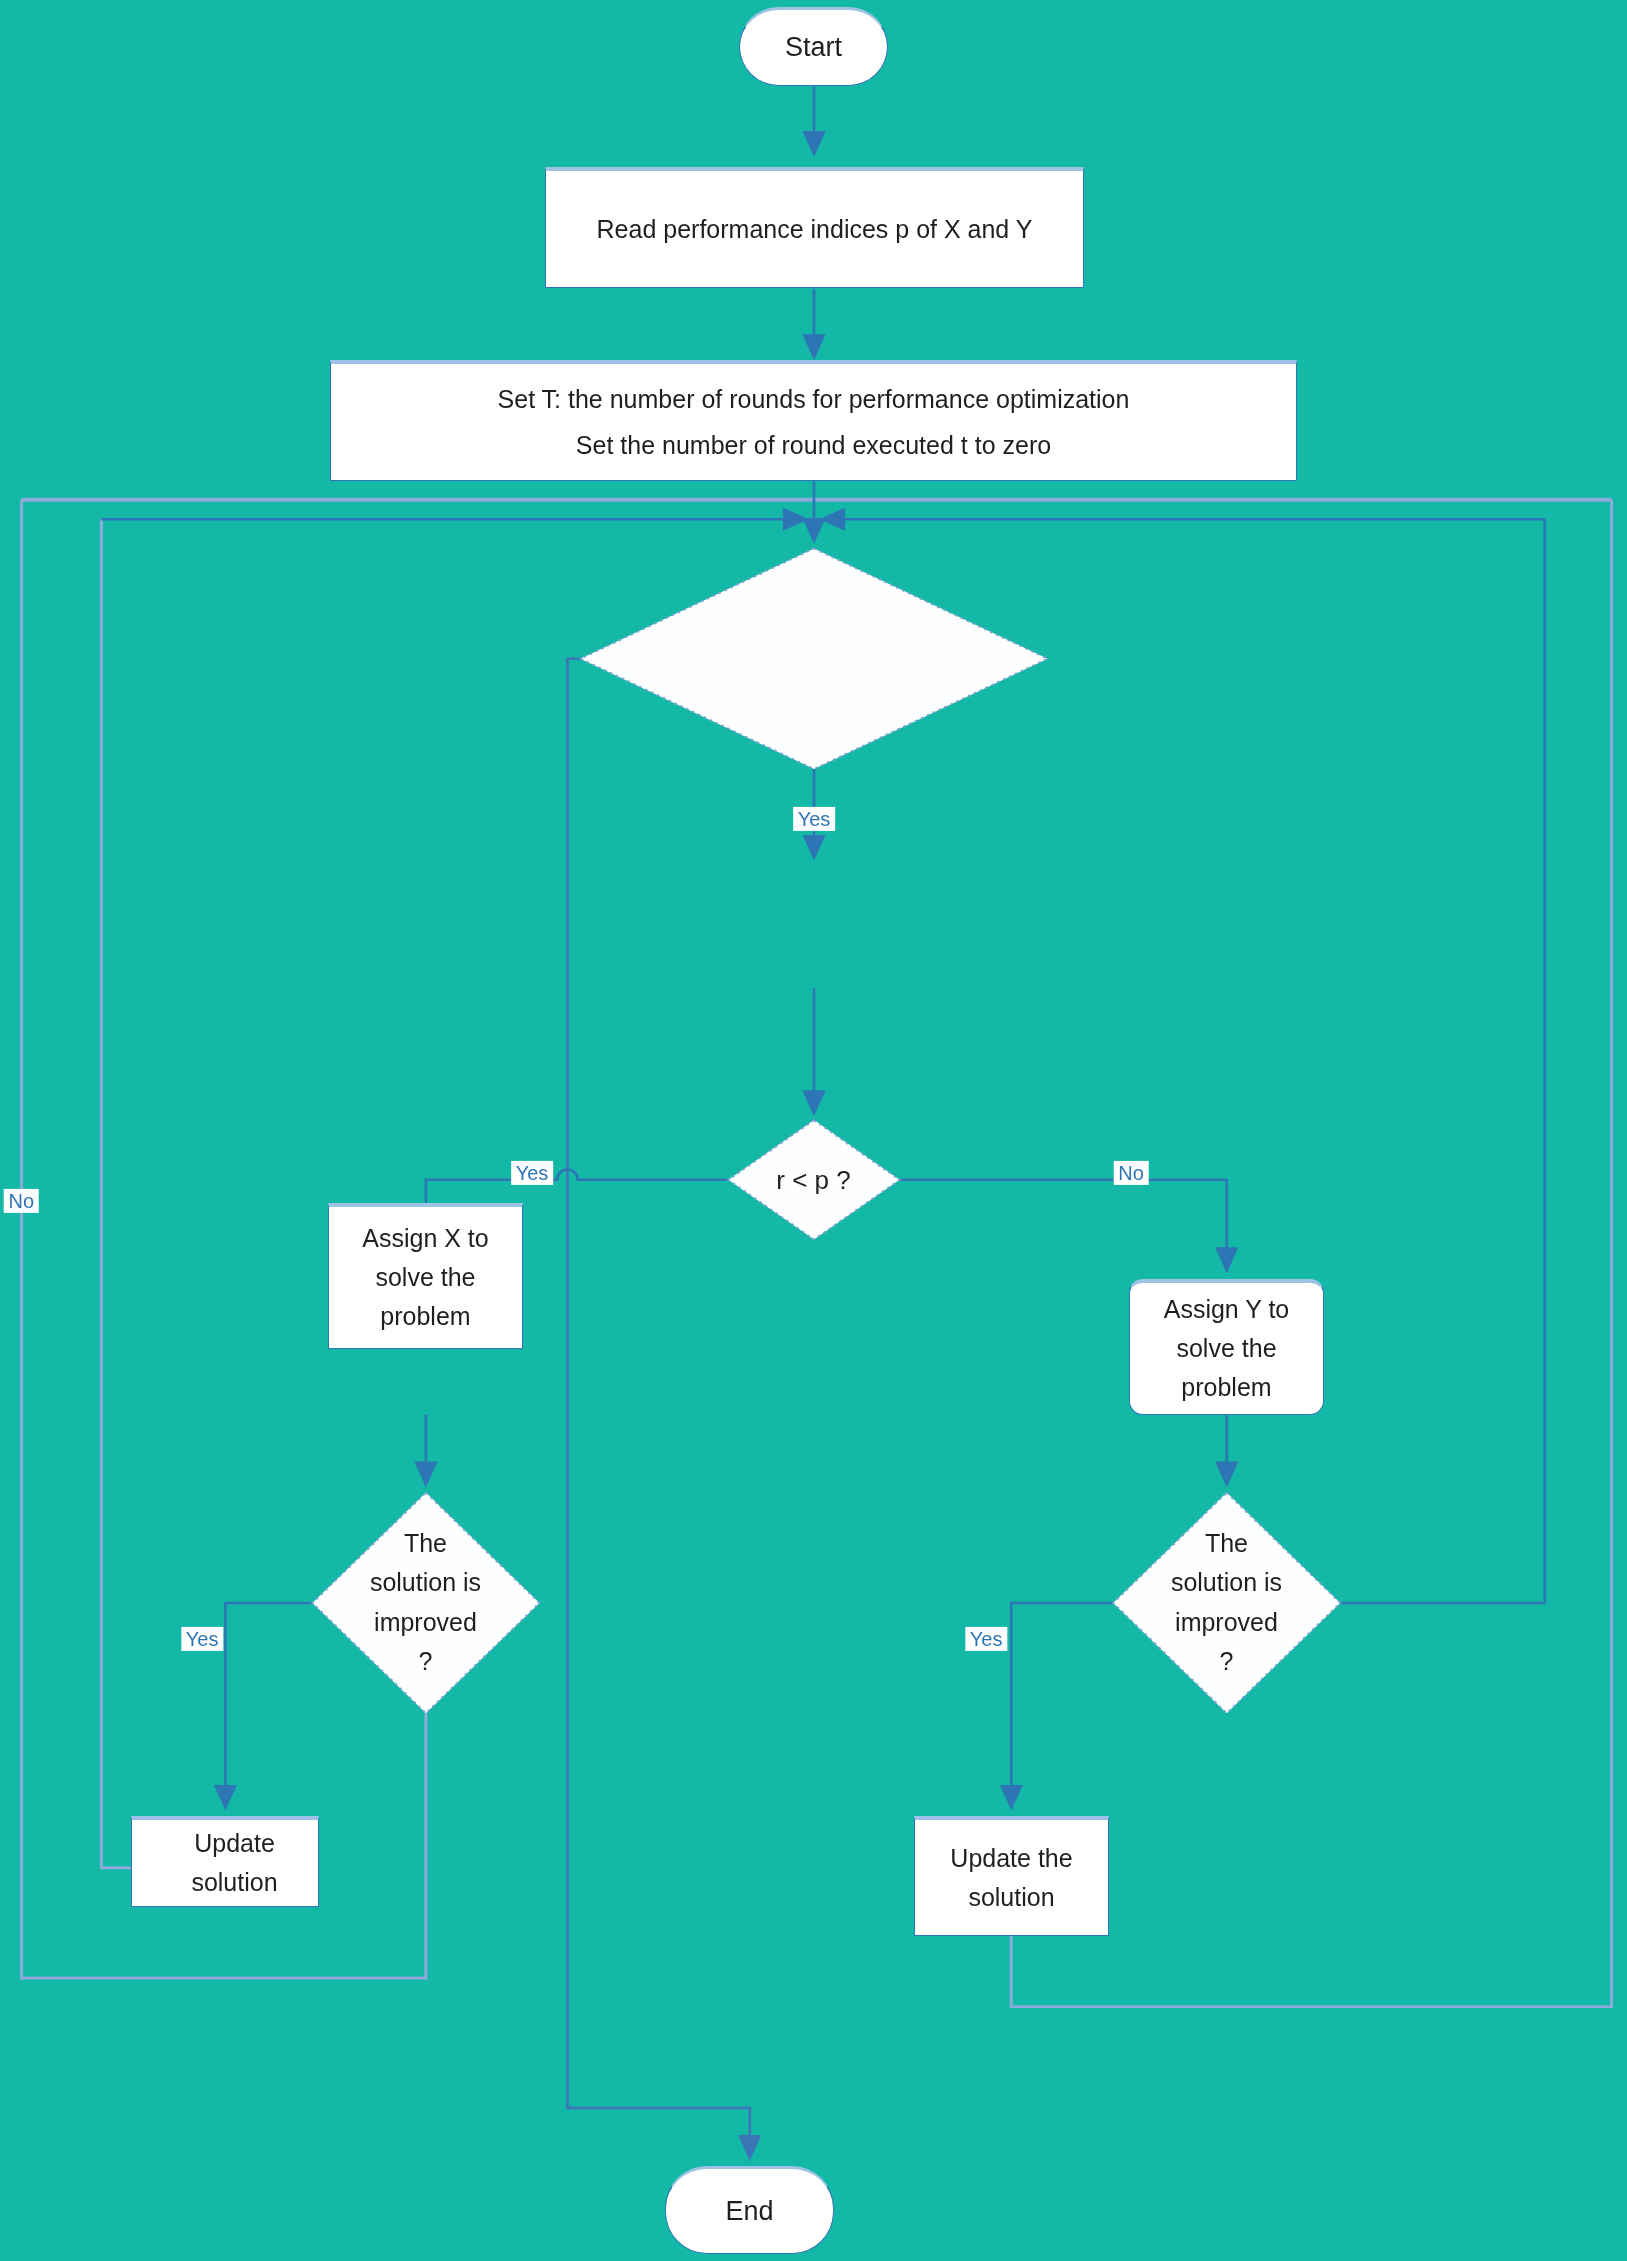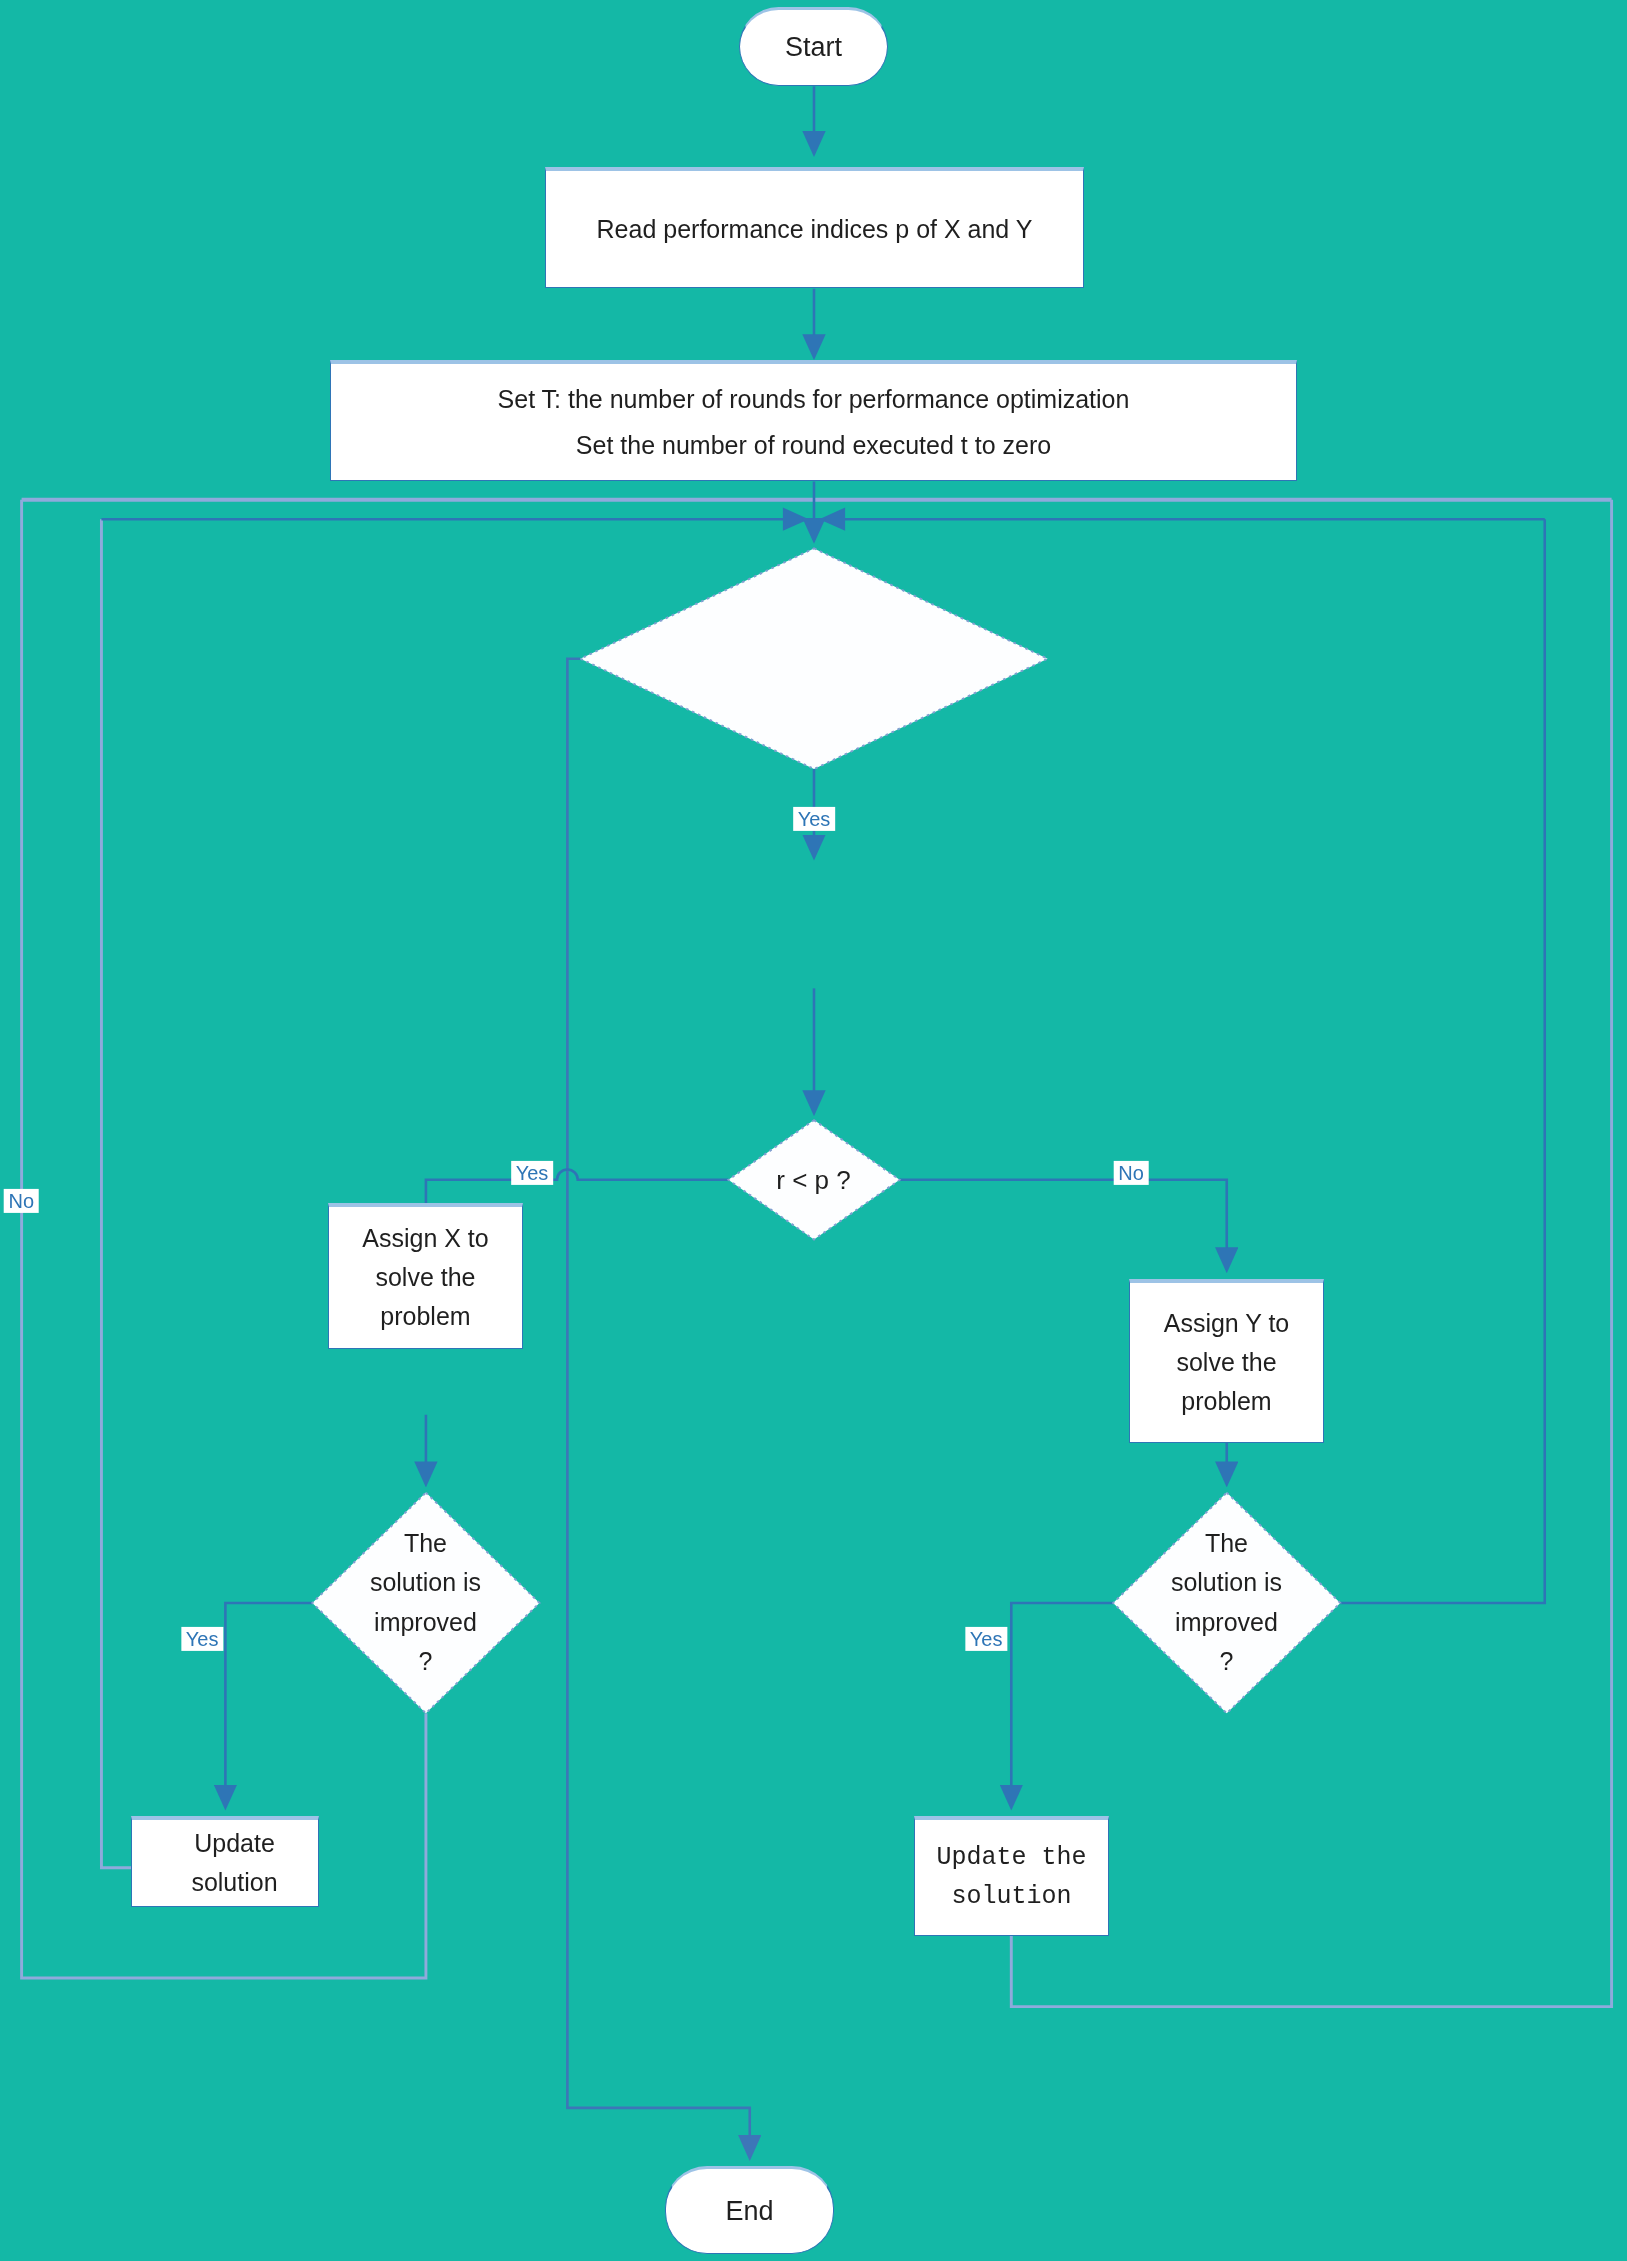--- a/index.html
+++ b/index.html
@@ -94,21 +94,21 @@
   </div>
 
   <div class="node proc f38" style="left:328px;top:1203px;width:195px;height:146px;">
     <div>
       <div class="txt">Assign X to</div>
       <div class="txt">solve the</div>
       <div class="txt">problem</div>
     </div>
   </div>
 
-  <div class="node proc f38" style="left:1129px;top:1279px;width:195px;height:164px;">
+  <div class="node proc f38" style="left:1129px;top:1279px;width:195px;height:136px;border-radius:14px;">
     <div>
       <div class="txt">Assign Y to</div>
       <div class="txt">solve the</div>
       <div class="txt">problem</div>
     </div>
   </div>
 
   <div class="dtext f36" style="left:328px;top:1504px;width:195px;height:197px;">
     <div>
       <div class="txt">The</div>
@@ -127,21 +127,21 @@
     </div>
   </div>
 
   <div class="node proc f38" style="left:131px;top:1816px;width:188px;height:91px;padding-left:19px;">
     <div>
       <div class="txt">Update</div>
       <div class="txt">solution</div>
     </div>
   </div>
 
-  <div class="node proc f38" style="left:914px;top:1816px;width:195px;height:120px;font-family:Liberation Mono, monospace;">
+  <div class="node proc f38" style="left:914px;top:1816px;width:195px;height:120px;">
     <div>
       <div class="txt">Update the</div>
       <div class="txt">solution</div>
     </div>
   </div>
 
   <div class="node term f42" style="left:665px;top:2166px;width:169px;height:88px;">
     <span class="txt">End</span>
   </div>
 

